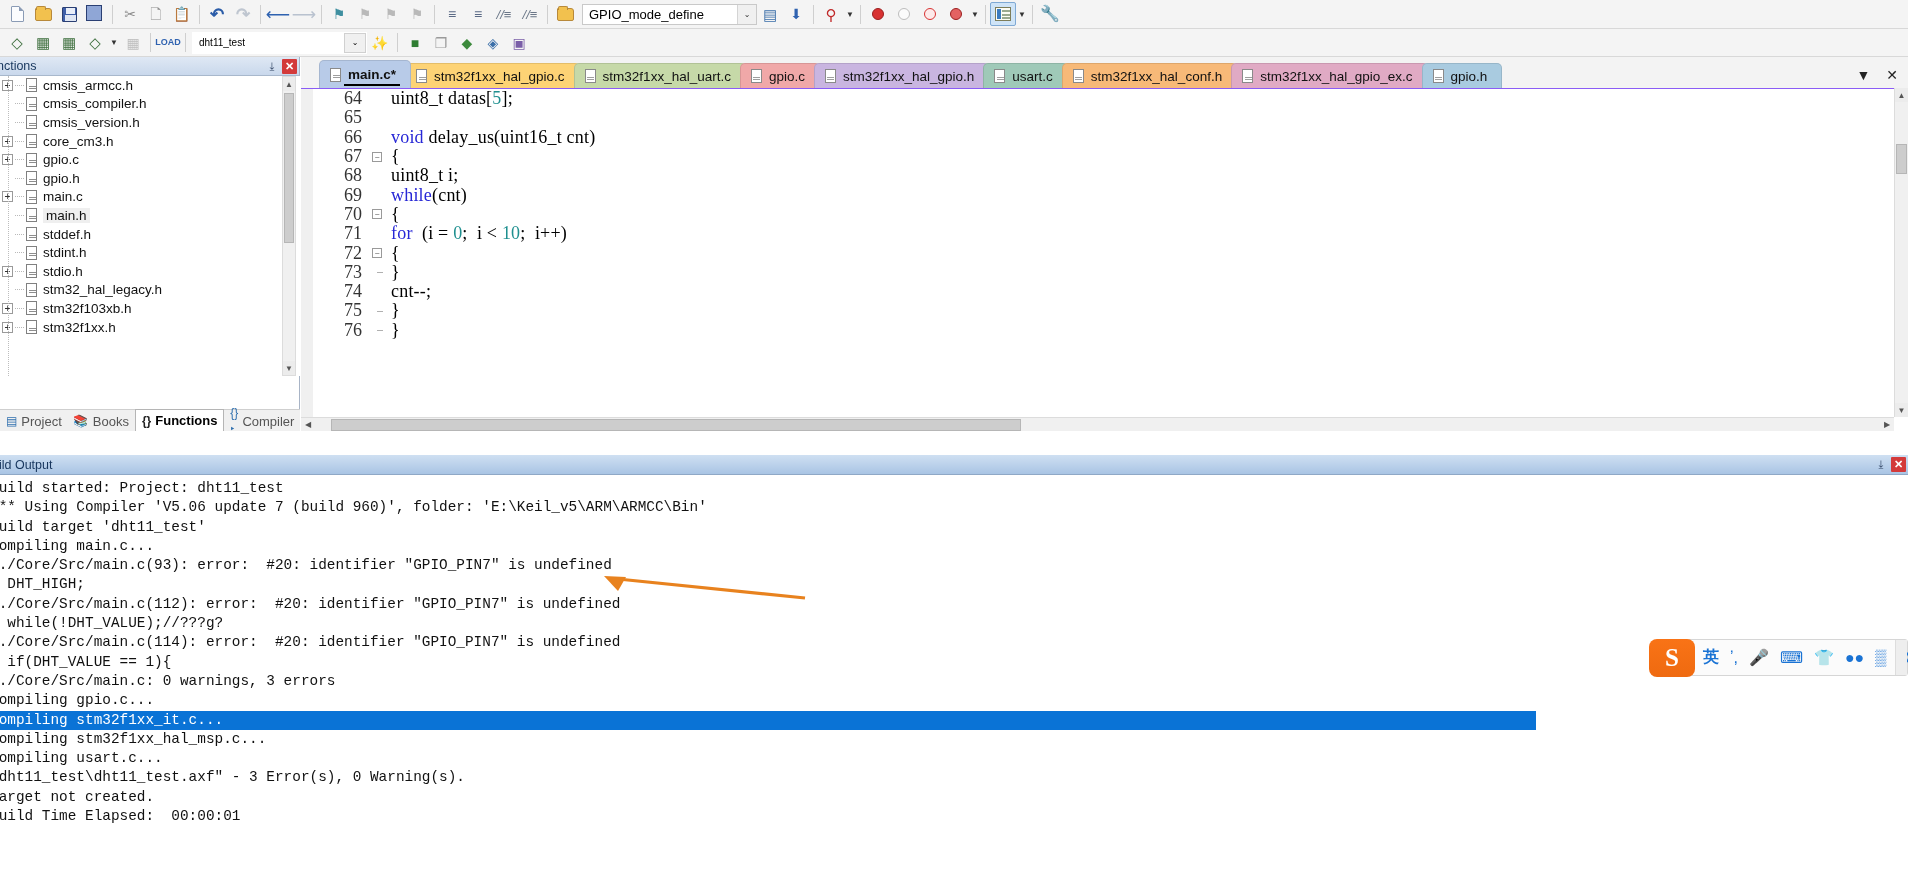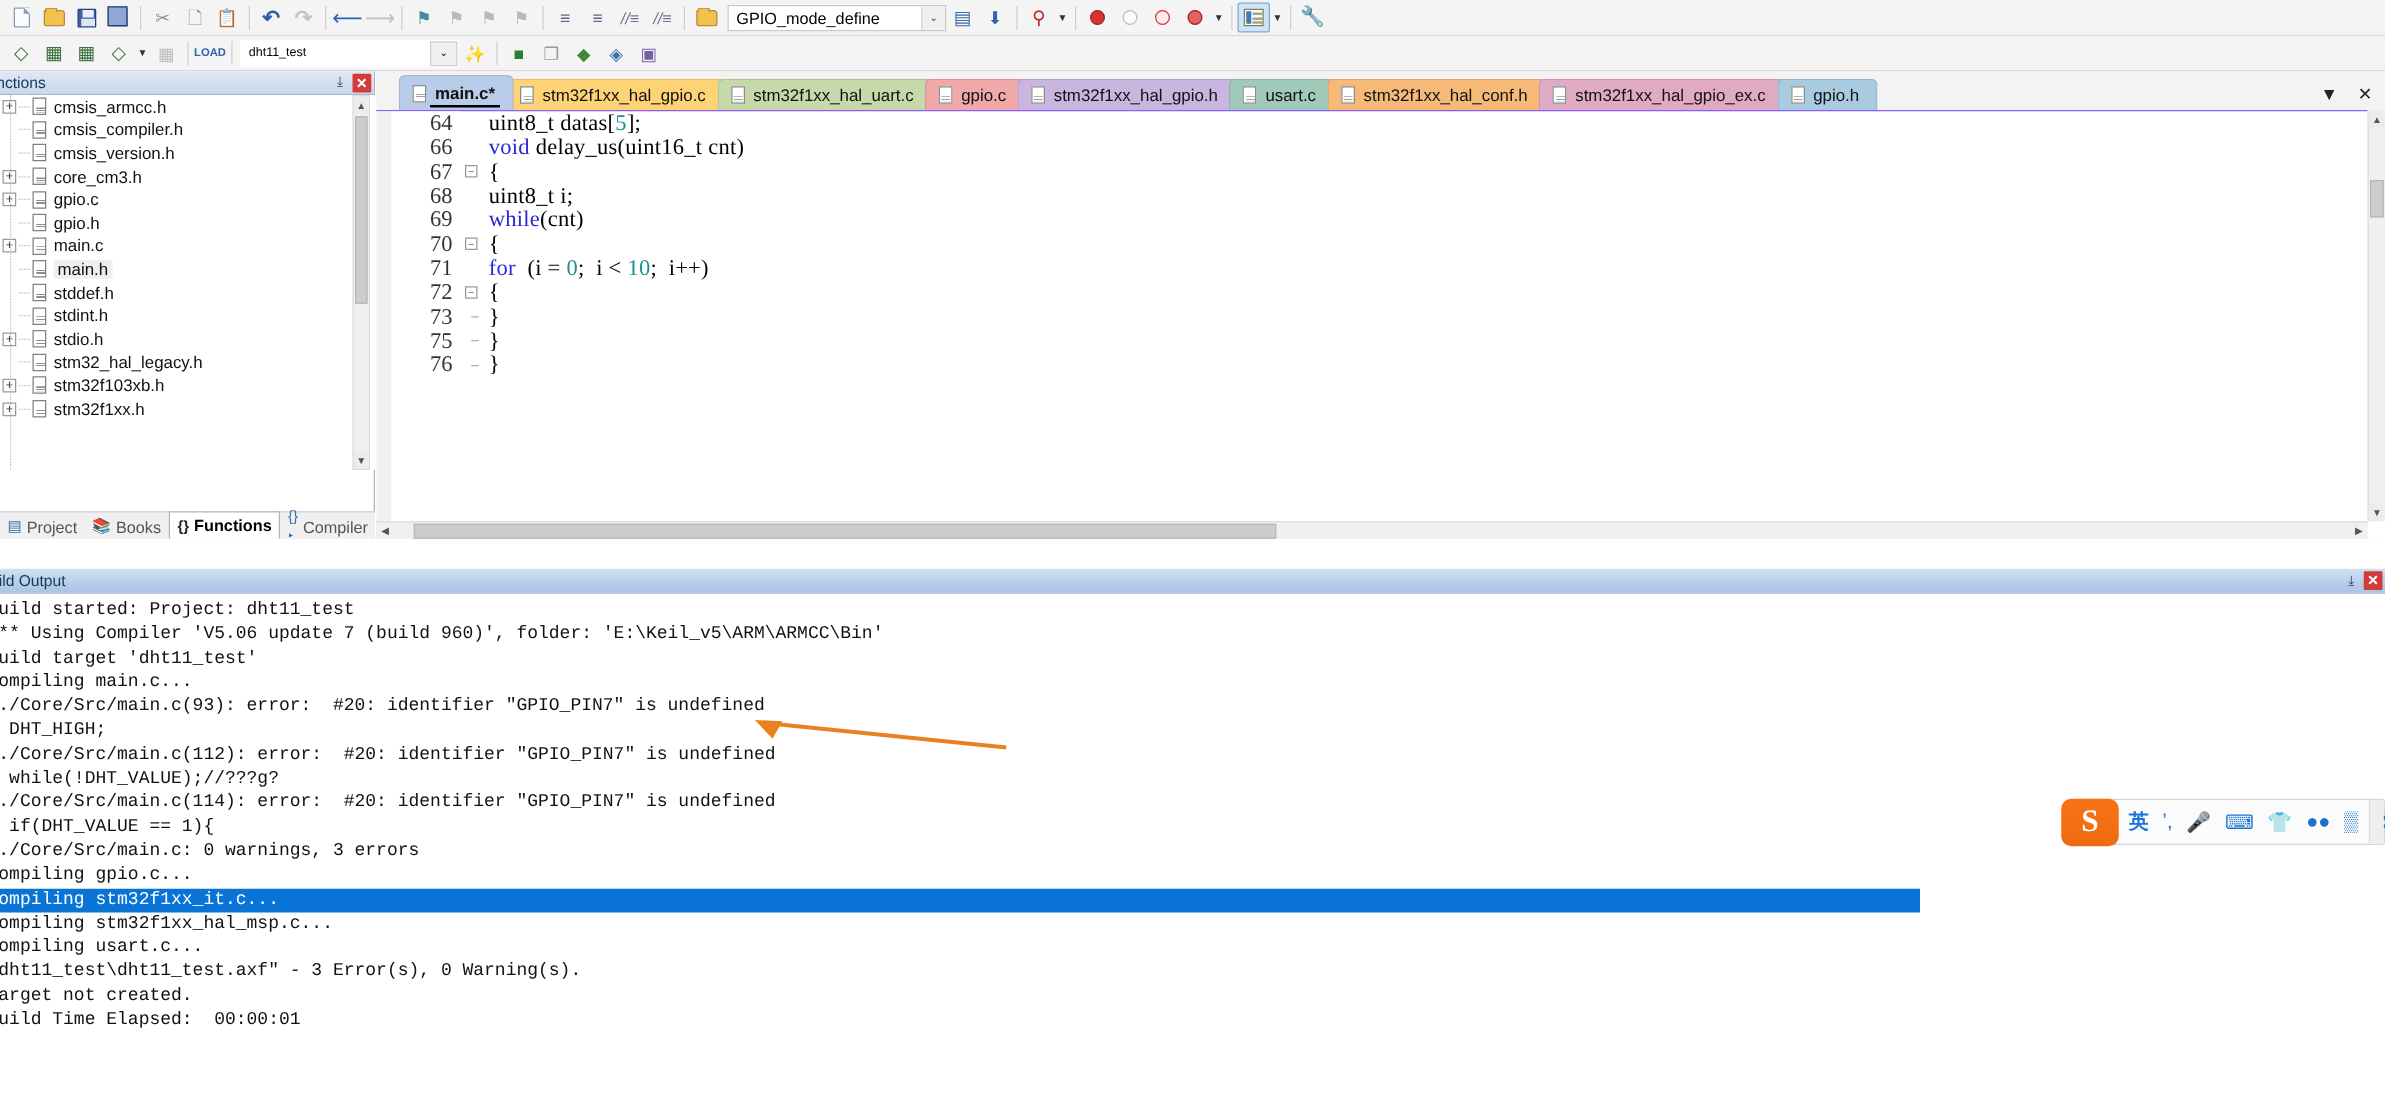--- a/index.html
+++ b/index.html
@@ -592,28 +592,30 @@
       <div class="tab-ctrls">
         <span>▼</span>
         <span>✕</span>
       </div>
     </div>
 
     <div id="code">
       <div id="code-left-gutter"></div>
       <div id="code-body">
           <div class="cl"><span class="num">64</span><span class="fold"></span><span class="txt"><span>uint8_t datas</span><span class="brk">[</span><span class="num-lit">5</span><span class="brk">];</span></span></div>
+          <div class="cl"><span class="num">65</span><span class="fold"></span><span class="txt"></span></div>
           <div class="cl"><span class="num">66</span><span class="fold"></span><span class="txt"><span class="kw">void</span><span> delay_us(uint16_t cnt)</span></span></div>
           <div class="cl"><span class="num">67</span><span class="fold"><span class="fold-box">−</span></span><span class="txt"><span>{</span></span></div>
           <div class="cl"><span class="num">68</span><span class="fold"><span class="fold-line"></span></span><span class="txt"><span>uint8_t i;</span></span></div>
           <div class="cl"><span class="num">69</span><span class="fold"><span class="fold-line"></span></span><span class="txt"><span class="kw">while</span><span>(cnt)</span></span></div>
           <div class="cl"><span class="num">70</span><span class="fold"><span class="fold-box">−</span></span><span class="txt"><span>{</span></span></div>
           <div class="cl"><span class="num">71</span><span class="fold"><span class="fold-line"></span></span><span class="txt"><span class="kw">for</span><span>  (i = </span><span class="num-lit">0</span><span>;  i &lt; </span><span class="num-lit">10</span><span>;  i++)</span></span></div>
           <div class="cl"><span class="num">72</span><span class="fold"><span class="fold-box">−</span></span><span class="txt"><span>{</span></span></div>
           <div class="cl"><span class="num">73</span><span class="fold"><span class="fold-end"></span></span><span class="txt"><span>}</span></span></div>
+          <div class="cl"><span class="num">74</span><span class="fold"><span class="fold-line"></span></span><span class="txt"><span>cnt--;</span></span></div>
           <div class="cl"><span class="num">75</span><span class="fold"><span class="fold-end"></span></span><span class="txt"><span>}</span></span></div>
           <div class="cl"><span class="num">76</span><span class="fold"><span class="fold-end"></span></span><span class="txt"><span>}</span></span></div>
         </div>
     </div>
 
     <div id="code-vscroll">
       <div class="up">▲</div>
       <div class="thumb"></div>
       <div class="dn">▼</div>
     </div>

